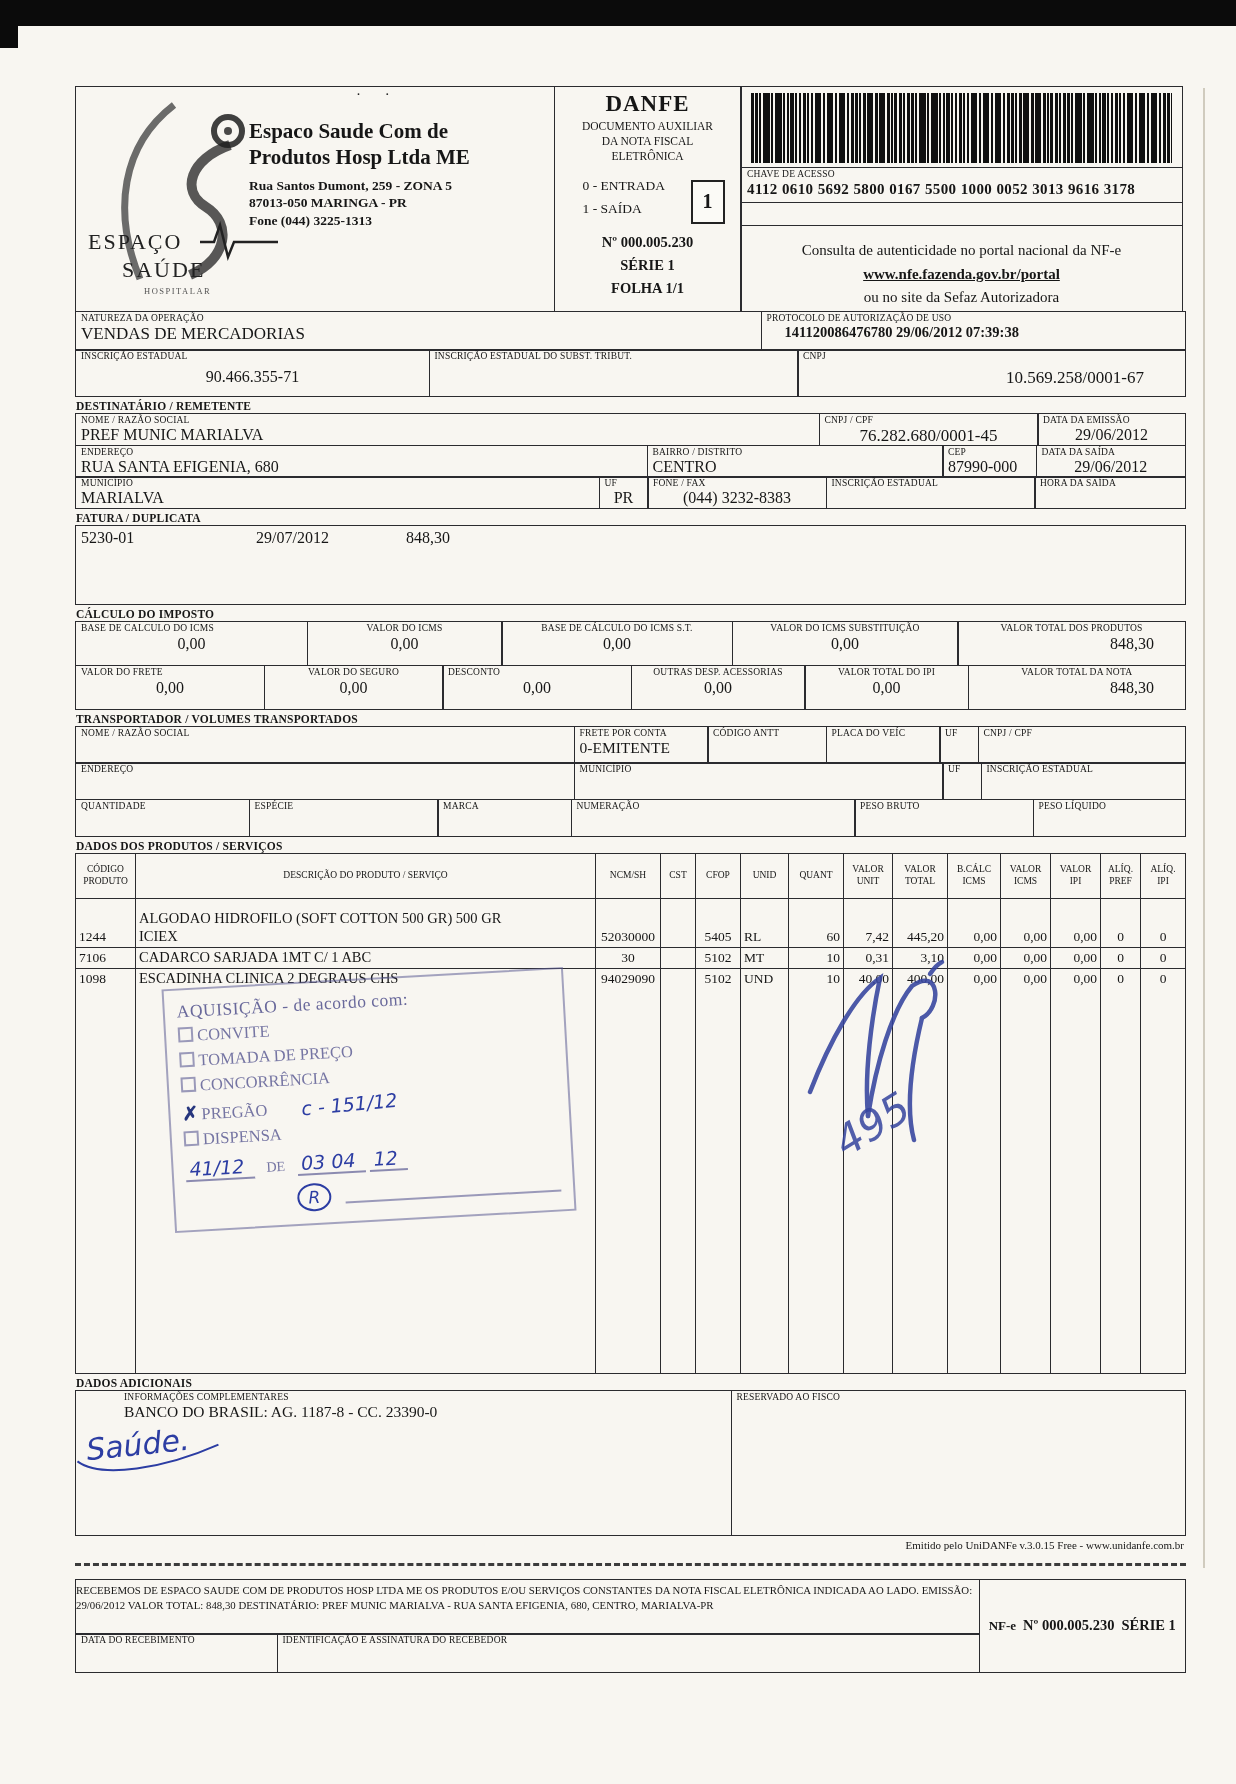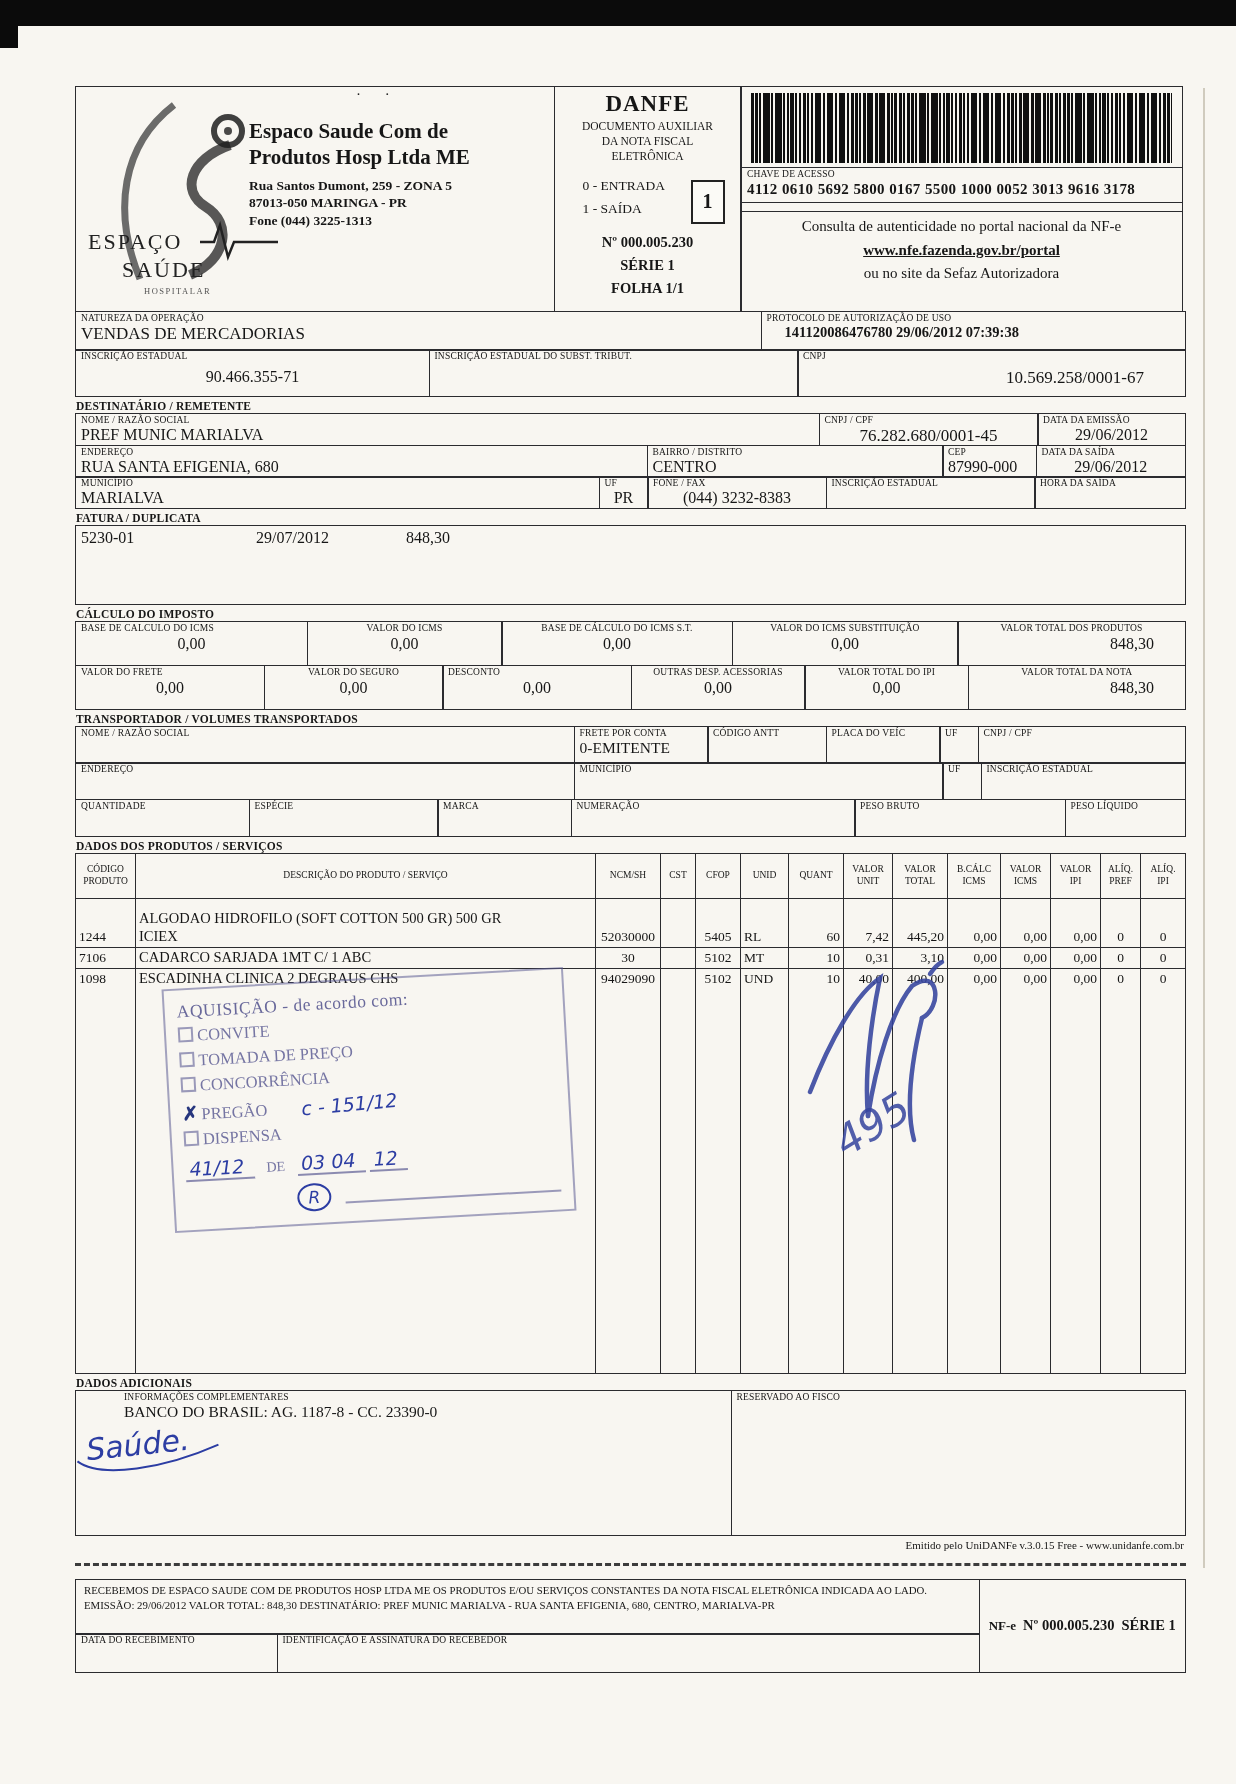--- a/index.html
+++ b/index.html
@@ -38,21 +38,21 @@
   .tipo-box{position:absolute;right:12px;top:6px;width:30px;height:40px;border:2px solid #222;
             display:flex;align-items:center;justify-content:center;font-size:20px;font-weight:bold;background:#fbfaf6;}
   .danfe-num{font-size:14.5px;font-weight:bold;margin-top:13px;}
   .danfe-serie,.danfe-folha{font-size:14.5px;font-weight:bold;margin-top:6px;}
   .barcode{height:70px;margin:6px 10px 4px;background-image:
      repeating-linear-gradient(90deg,#101010 0 2px,transparent 2px 4px),
      repeating-linear-gradient(90deg,#101010 0 1px,transparent 1px 6px),
      repeating-linear-gradient(90deg,#101010 0 3px,transparent 3px 13px);}
   .chave{border-top:1.5px solid #2b2b2f;border-bottom:1.5px solid #2b2b2f;padding:1px 6px 4px;}
   .chave-val{font-size:15px;font-weight:bold;letter-spacing:.4px;margin-top:1px;}
-  .consulta{border-top:1.5px solid #2b2b2f;margin-top:8px;flex:1;text-align:center;padding-top:3px;font-size:15px;line-height:1.55;}
+  .consulta{border-top:1.5px solid #2b2b2f;margin-top:22px;flex:1;text-align:center;padding-top:13px;font-size:15px;line-height:1.55;}
   .portal{text-decoration:underline;font-weight:bold;}
 
   
   .h40{height:40px;} .h48{height:48px;} .h33{height:33px;} .h38{height:38px;}
   .h45{height:45px;} .h96{height:80px;} .h146{height:146px;}
 
   
   .fat-val{display:flex;font-size:16px;margin-top:2px;}
   .fat-num{width:175px;} .fat-venc{width:150px;}
 
@@ -102,21 +102,21 @@
   .adic-left{width:657px;position:relative;padding-left:48px;}
   .adic-right{flex:1;}
   .saude-hand{position:absolute;left:10px;top:36px;transform:rotate(-6deg);
               font-family:"DejaVu Sans",sans-serif;font-style:italic;font-size:30px;color:#2c3da3;}
 
   
   .emitido{text-align:right;font-size:11px;margin-top:3px;padding-right:2px;}
   .dashline{border-top:3px dashed #3c3c3c;margin-top:12px;}
   .footer{display:flex;margin-top:13px;}
   .f-left{width:905px;}
-  .receb{border:1.5px solid #2b2b2f;box-sizing:border-box;padding:3px 8px;font-size:10.8px;line-height:1.45;height:56px;}
+  .receb{border:1.5px solid #2b2b2f;box-sizing:border-box;padding:3px 0;font-size:10.8px;line-height:1.45;height:56px;}
   .f-bottomrow{display:flex;margin-top:-1.5px;}
   .f-data{width:203px;height:40px;}
   .f-ident{flex:1;height:40px;}
   .f-right{flex:1;margin-left:-1.5px;border:1.5px solid #2b2b2f;box-sizing:border-box;
            display:flex;align-items:center;justify-content:center;gap:7px;
            font-weight:bold;}
   .f-nfe{font-size:13px;} .f-num{font-size:14.5px;} .f-serie{font-size:14.5px;}
 </style>
 </head>
 <body>
@@ -383,21 +383,21 @@
         <div class="val"></div>
       </div>
       <div class="bcell h38" style="width:135px;">
         <div class="lbl">MARCA</div>
         <div class="val"></div>
       </div>
       <div class="bcell h38" style="width:285px;">
         <div class="lbl">NUMERAÇÃO</div>
         <div class="val"></div>
       </div>
-      <div class="bcell h38" style="width:212px;">
+      <div class="bcell h38" style="width:180px;">
         <div class="lbl">PESO BRUTO</div>
         <div class="val"></div>
       </div>
       <div class="bcell h38" style="flex:1;">
         <div class="lbl">PESO LÍQUIDO</div>
         <div class="val"></div>
       </div>
     </div>
 
     <div class="sect">DADOS DOS PRODUTOS / SERVIÇOS</div>

